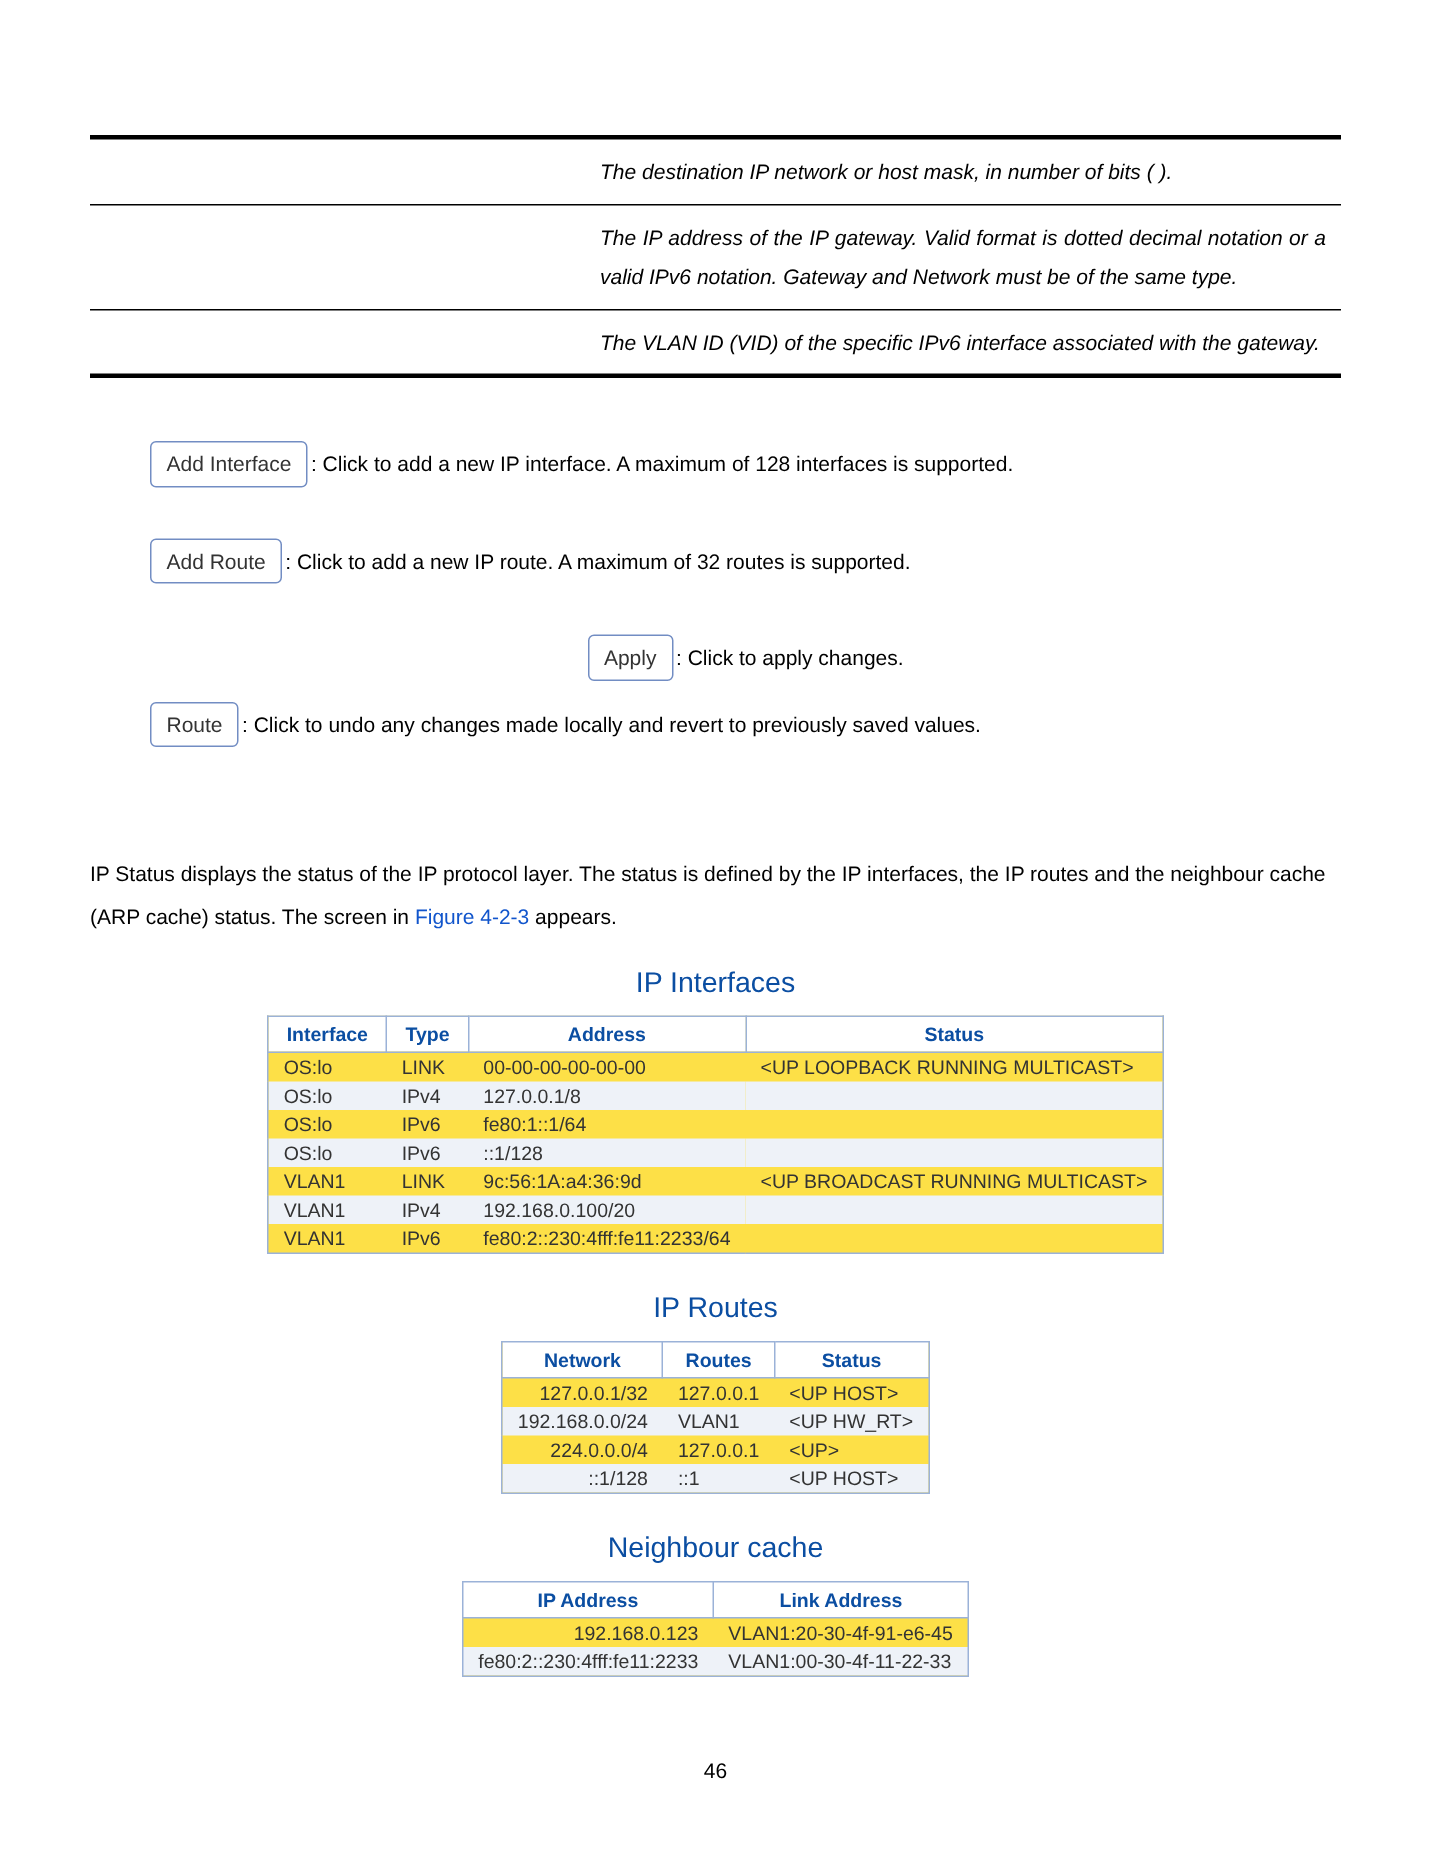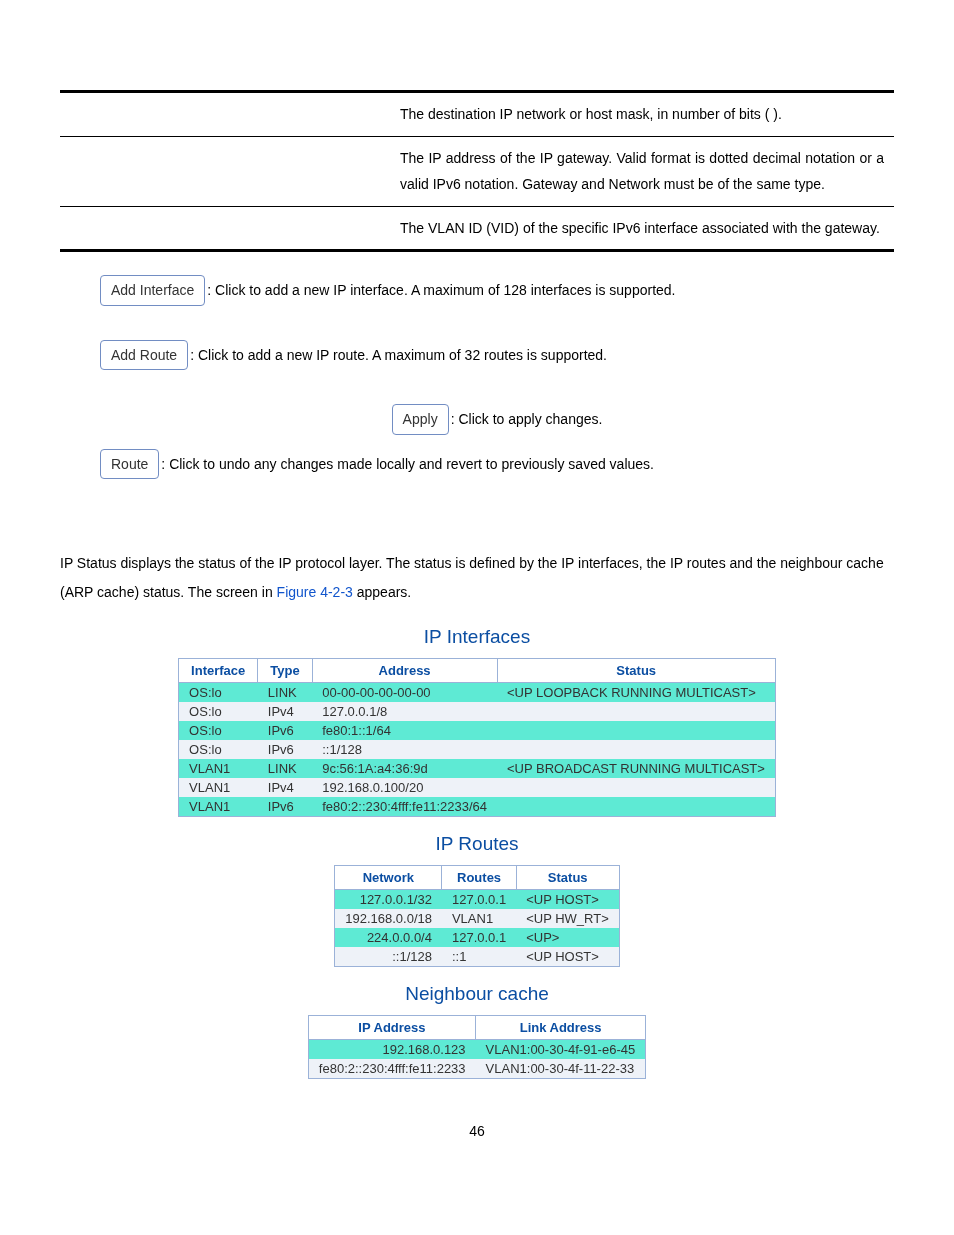--- a/index.html
+++ b/index.html
@@ -40,21 +40,21 @@
     line-height: 1.9;
   }
   .param-table td:first-child {
     width: 160px;
     color: #fff;
   }
   .param-table td:nth-child(2) {
     width: 170px;
   }
   .param-table tr:first-child td { border-top: none; }
-  .buttons-section { margin-top: 23px; }
+  .buttons-section { margin-top: 42px; }
   .button-frame {
     display: inline-block;
     border: 1px solid #728dc3;
     border-radius: 4px;
     padding: 3px 10px;
     background: #fff;
     font-size: 14px;
     color: #333;
     margin-right: 2px;
     vertical-align: baseline;
@@ -76,22 +76,22 @@
     font-weight: normal;
     font-size: 19px;
     margin: 12px 0 6px 0;
   }
   .embed-wrap { text-align: center; }
   .embed-table {
     display: inline-table;
     border-collapse: collapse;
     border: 1px solid #9bb2d8;
     font-size: 13px;
-    margin: 4px auto 4px auto;
-    background: #5eead4;
+    margin: 4px auto 14px auto;
+    background: #fde047;
   }
   .embed-table th {
     color: #0b4ea2;
     font-weight: bold;
     border: 1px solid #9bb2d8;
     padding: 4px 12px;
     background: #fff;
   }
   .embed-table td {
     padding: 2px 10px;
@@ -102,21 +102,21 @@
   }
   .embed-table tr:nth-child(even) td {
     background: #eef2f8;
   }
   .embed-table .right { text-align: right; }
   .page-num {
     text-align: center;
     font-size: 14px;
     margin-top: 40px;
   }
-  .justify { text-align: justify; }
+  .justify { text-align: justify; font-style: italic; }
 </style>
 </head>
 <body>
 
 <div class="page">
 
   <hr class="top-hr">
   <table class="param-table">
     <tbody id="param-rows">
         <tr>
@@ -230,21 +230,21 @@
             <th>Status</th>
           </tr>
         </thead>
       <tbody id="ipr-body">
           <tr>
             <td class="right">127.0.0.1/32</td>
             <td>127.0.0.1</td>
             <td>&lt;UP HOST&gt;</td>
           </tr>
           <tr>
-            <td class="right">192.168.0.0/18</td>
+            <td class="right">192.168.0.0/24</td>
             <td>VLAN1</td>
             <td>&lt;UP HW_RT&gt;</td>
           </tr>
           <tr>
             <td class="right">224.0.0.0/4</td>
             <td>127.0.0.1</td>
             <td>&lt;UP&gt;</td>
           </tr>
           <tr>
             <td class="right">::1/128</td>
@@ -260,21 +260,21 @@
     <table class="embed-table">
       <thead>
           <tr id="nc-head">
             <th>IP Address</th>
             <th>Link Address</th>
           </tr>
         </thead>
       <tbody id="nc-body">
           <tr>
             <td class="right">192.168.0.123</td>
-            <td>VLAN1:00-30-4f-91-e6-45</td>
+            <td>VLAN1:20-30-4f-91-e6-45</td>
           </tr>
           <tr>
             <td class="right">fe80:2::230:4fff:fe11:2233</td>
             <td>VLAN1:00-30-4f-11-22-33</td>
           </tr>
         </tbody>
     </table>
   </div>
 
   <div class="page-num">46</div>

